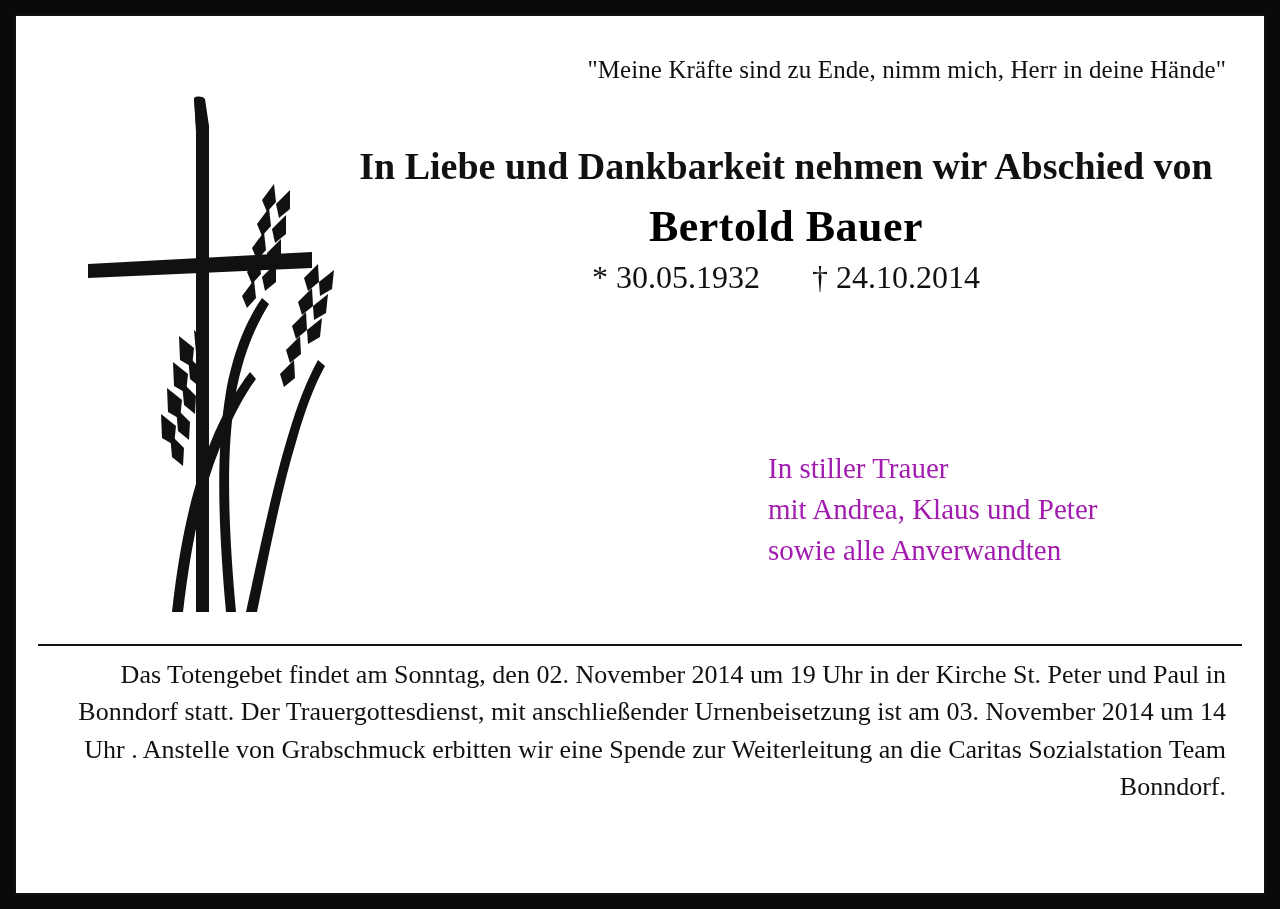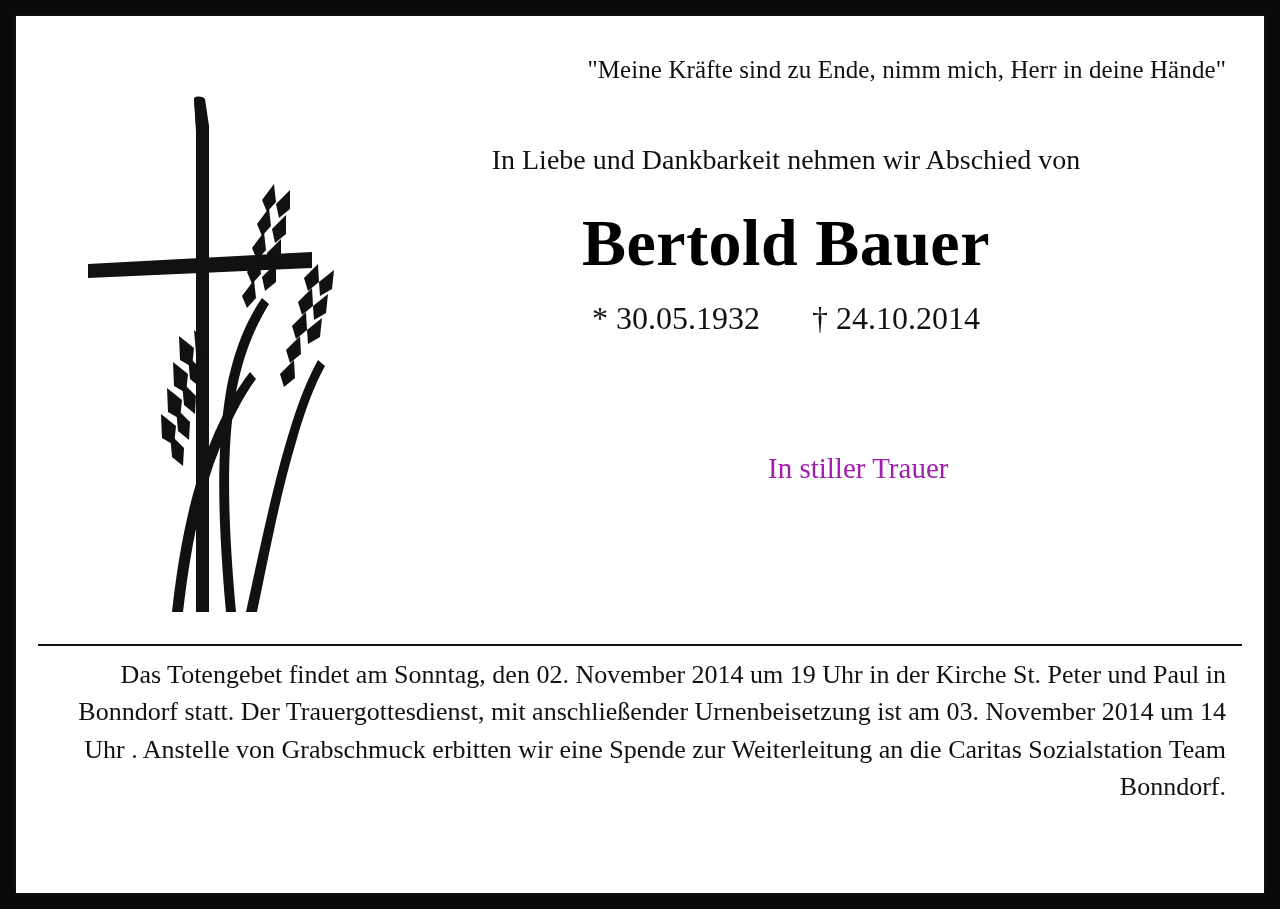--- a/index.html
+++ b/index.html
@@ -57,38 +57,39 @@
 
   
   .main-col {
     position: absolute;
     left: 330px;
     right: 38px;
     top: 128px;
   }
   .lead {
     text-align: center;
-    font-size: 28px;
+    font-size: 38px;
     color: #111111;
     margin-bottom: 10px;
+    font-weight: bold;
   }
   .name {
     text-align: center;
-    font-size: 66px;
+    font-size: 44px;
     font-weight: bold;
     color: #000000;
     line-height: 1.12;
-    margin-top: 30px;
+    margin-top: 14px;
     letter-spacing: 0.5px;
   }
   .dates {
     text-align: center;
     font-size: 32px;
     color: #111111;
-    margin-top: 20px;
+    margin-top: 8px;
   }
   .dates .birth { margin-right: 52px; }
 
   
   .mourners {
     position: absolute;
     left: 752px;
     top: 432px;
     font-size: 29px;
     line-height: 1.42;
@@ -182,20 +183,22 @@
     <div class="main-col">
       <div class="lead">In Liebe und Dankbarkeit nehmen wir Abschied von</div>
       <div class="name">Bertold Bauer</div>
       <div class="dates">
         <span class="birth">* 30.05.1932</span><span class="death">† 24.10.2014</span>
       </div>
     </div>
 
     <div class="mourners">
       <div>In stiller Trauer</div>
+      <div>mit Andrea, Klaus und Peter</div>
+      <div>sowie alle Anverwandten</div>
     </div>
 
     <div class="divider"></div>
 
     <div class="notice">Das Totengebet findet am Sonntag, den 02. November 2014 um 19 Uhr in der Kirche St. Peter und Paul in Bonndorf statt. Der Trauergottesdienst, mit anschließender Urnenbeisetzung ist am 03. November 2014 um 14 Uhr . Anstelle von Grabschmuck erbitten wir eine Spende zur Weiterleitung an die Caritas Sozialstation Team Bonndorf.</div>
 
   </div>
 </div>
 
 </body></html>

